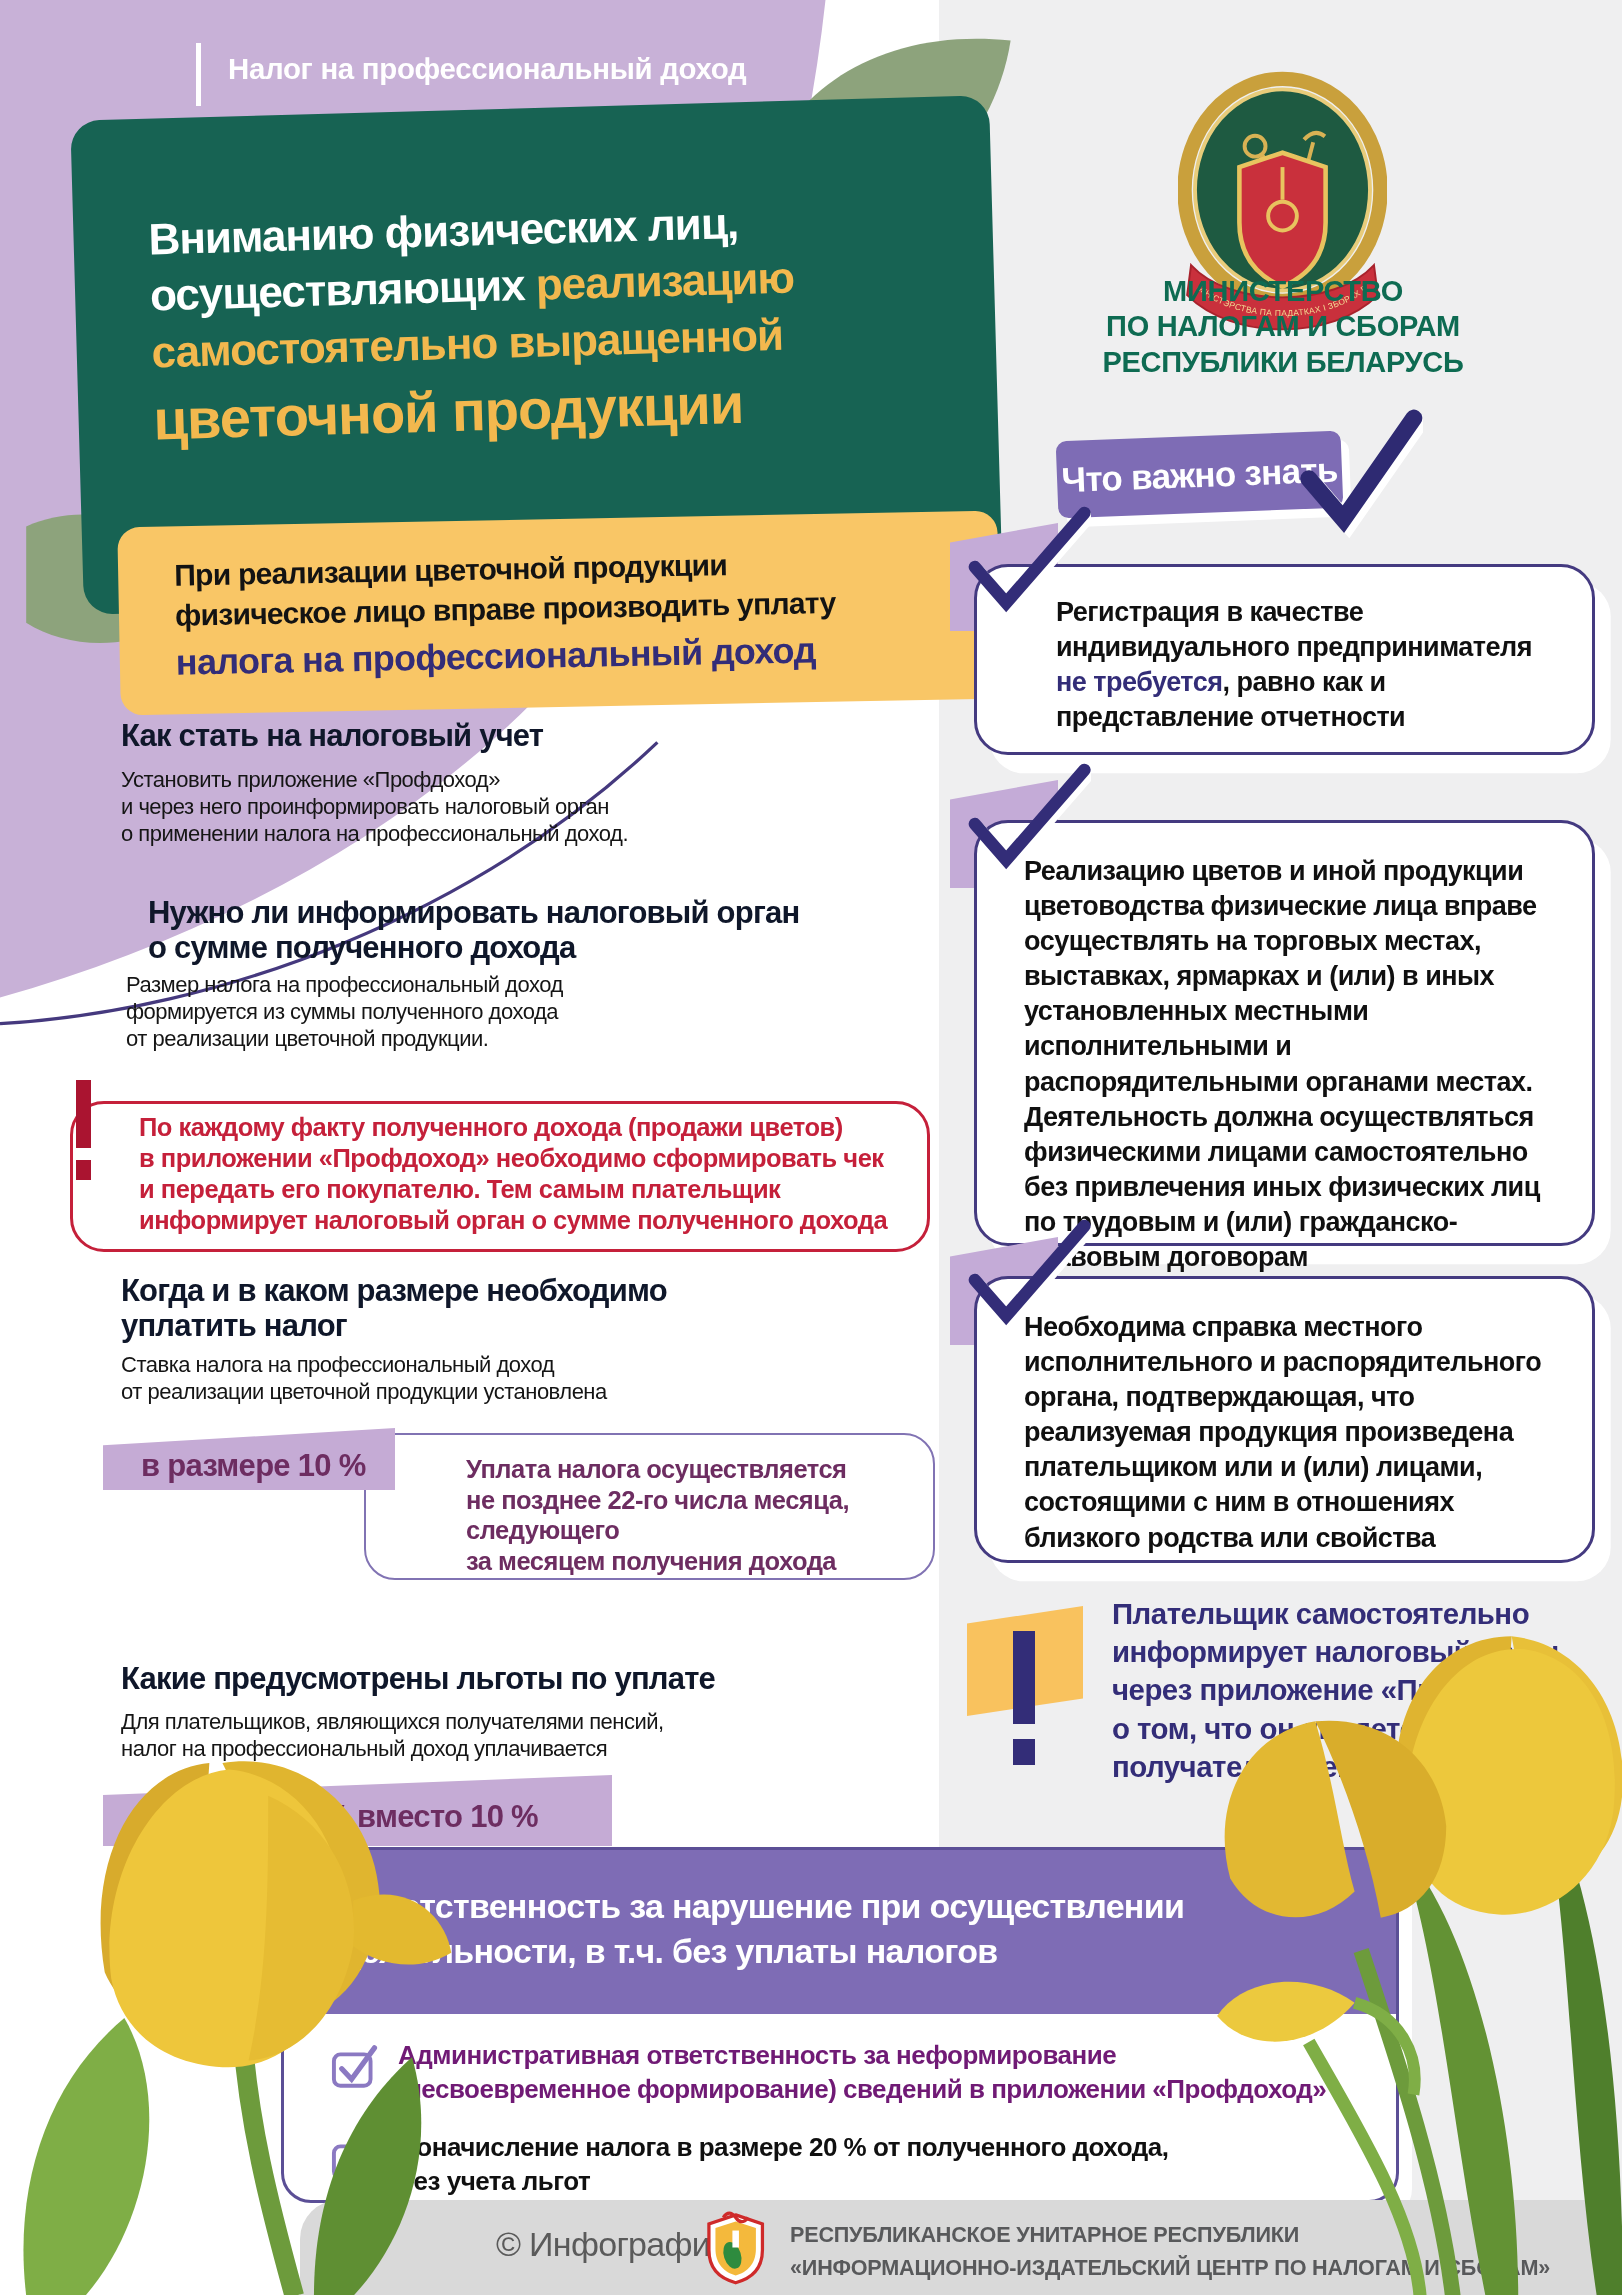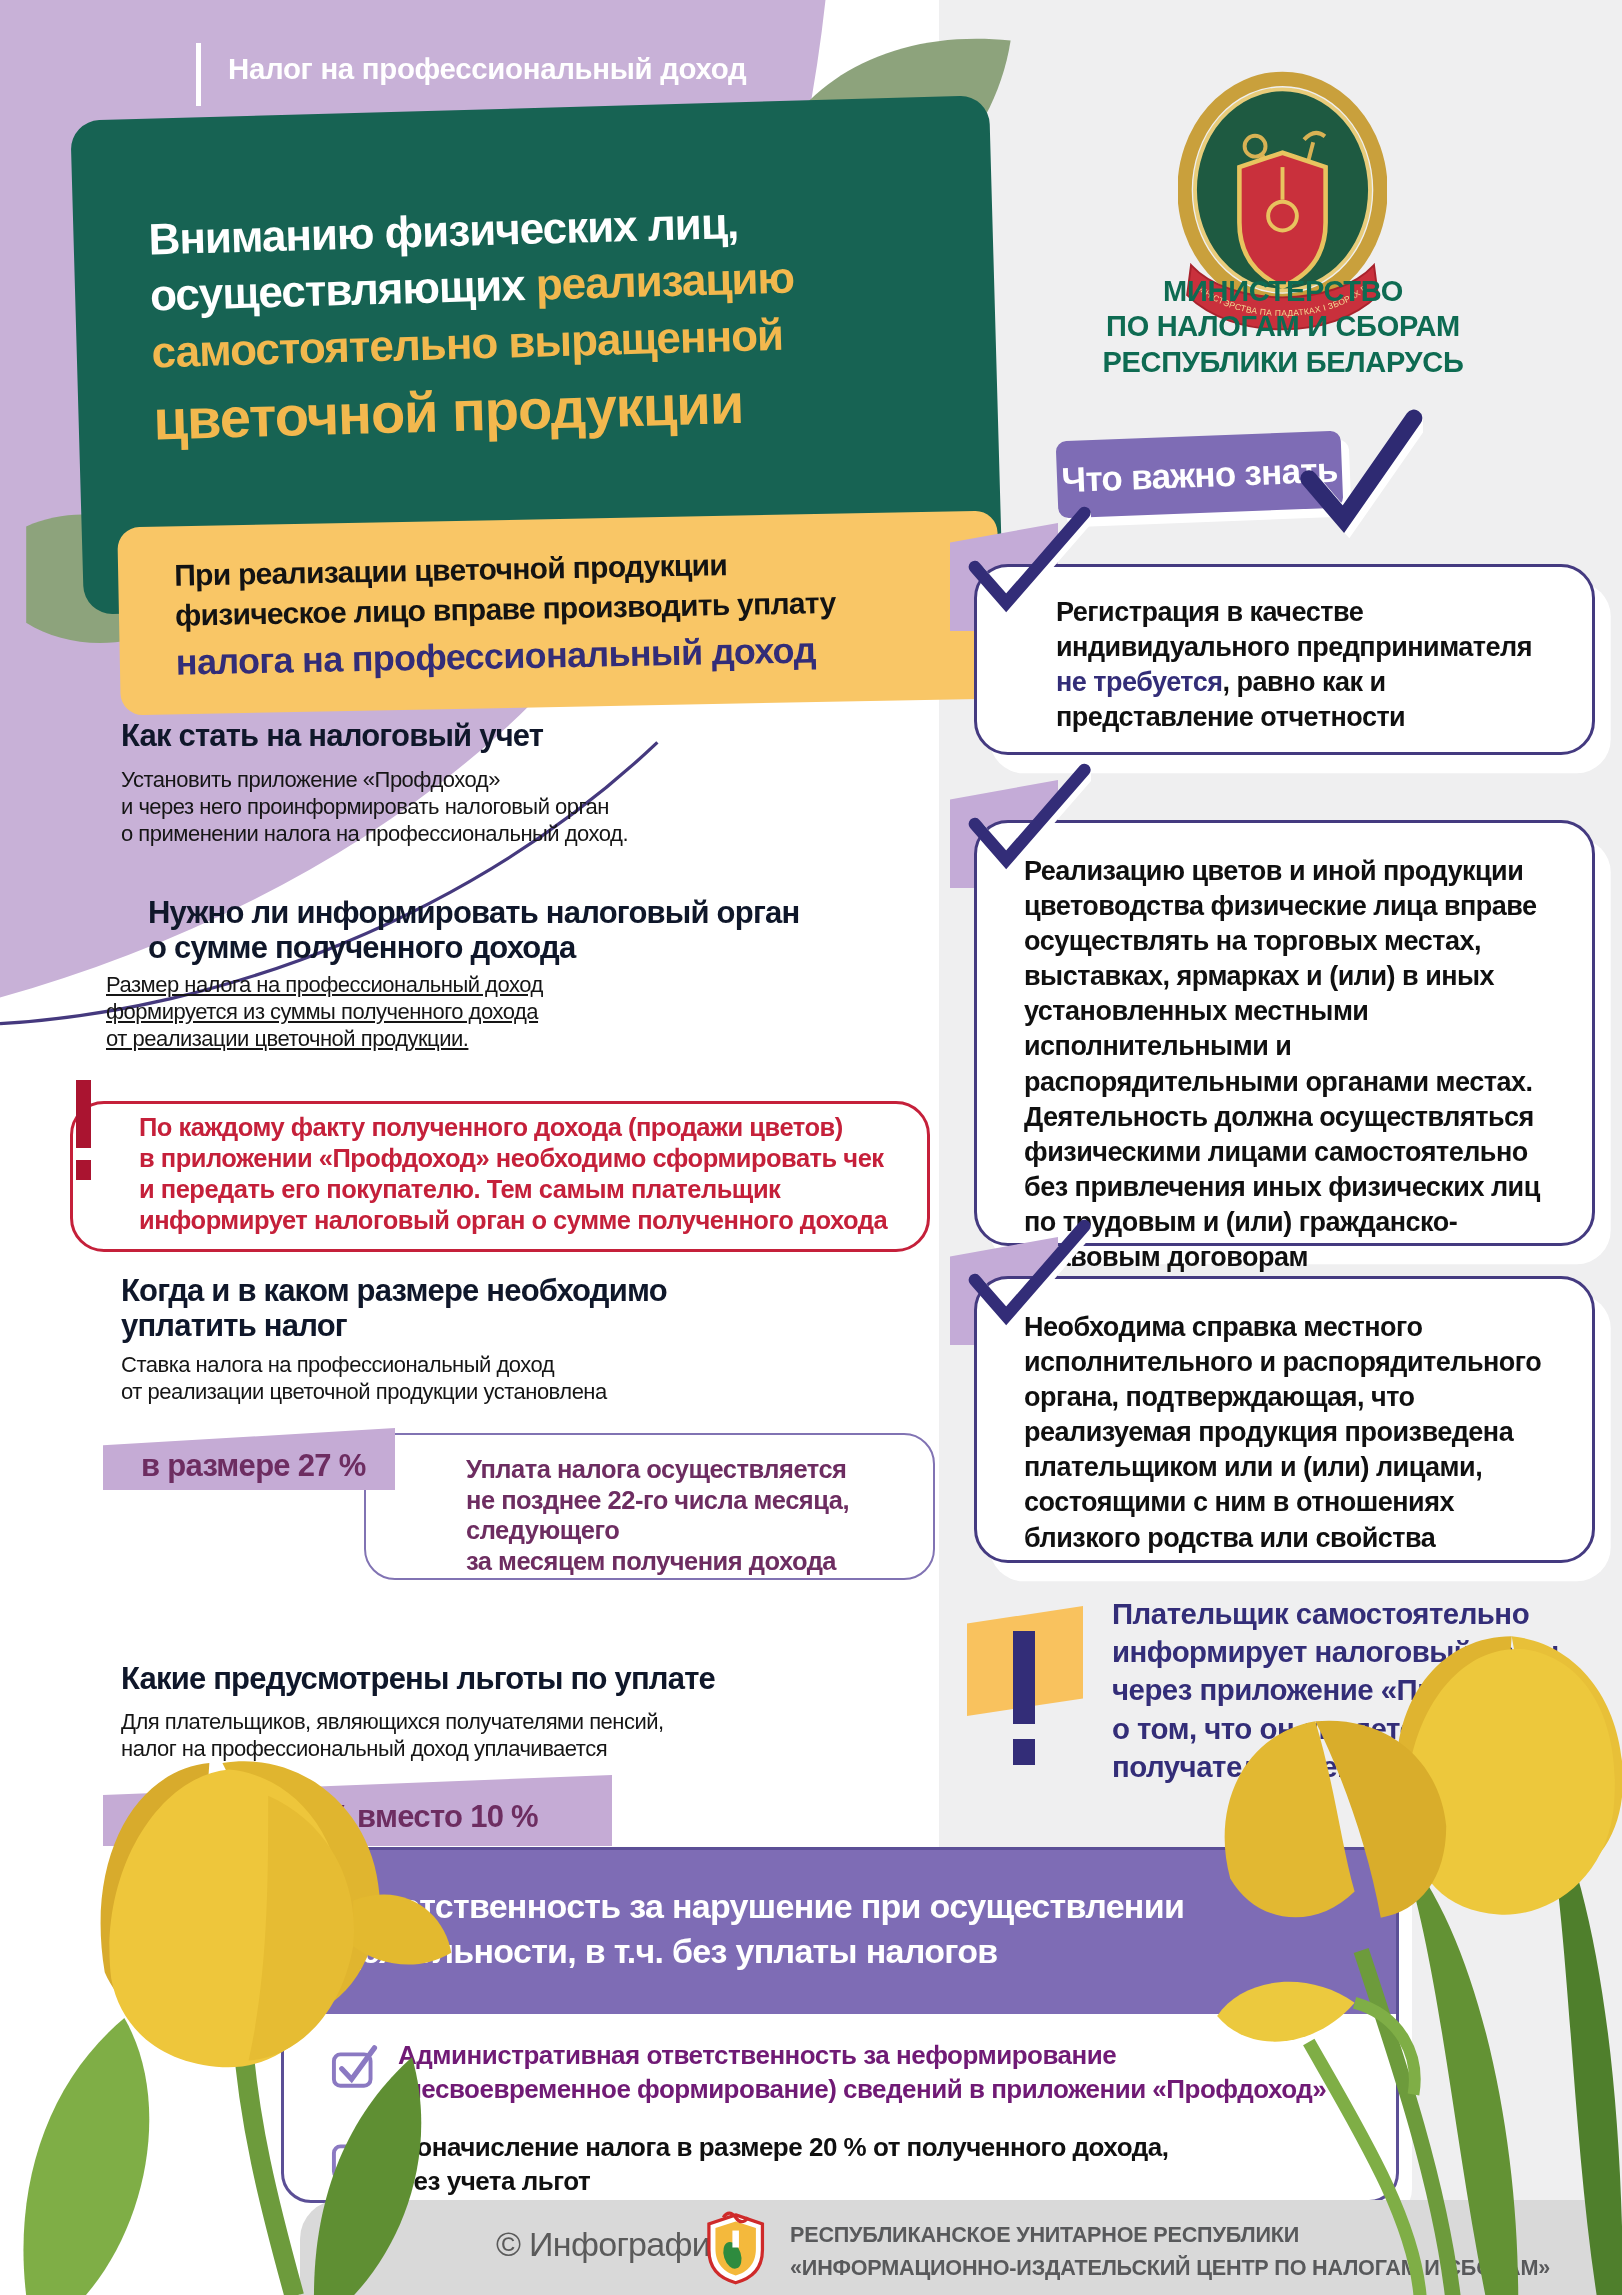--- a/index.html
+++ b/index.html
@@ -55,42 +55,42 @@
      <div style="color:#332d78;font-size:36px;margin-top:3.9px;">налога на профессиональный доход</div>
   </div>
 
   <div class="abs h3" style="left:121px;top:718px;width:811px;">Как стать на налоговый учет</div>
   <div class="abs body-txt lines" style="left:121px;top:767px;width:811px;">Установить приложение «Профдоход»
 и через него проинформировать налоговый орган
 о применении налога на профессиональный доход.</div>
 
   <div class="abs h3 lines" style="left:121px;top:895px;width:811px;margin-left:27px;">Нужно ли информировать налоговый орган
 о сумме полученного дохода</div>
-  <div class="abs body-txt lines" style="left:106px;top:972px;width:811px;text-decoration:underline;">Размер налога на профессиональный доход
+  <div class="abs body-txt lines" style="left:126px;top:972px;width:811px;">Размер налога на профессиональный доход
 формируется из суммы полученного дохода
 от реализации цветочной продукции.</div>
 
   <div class="abs" style="left:70px;top:1101px;width:854px;height:145px;border:3.3px solid #c5203a;border-radius:34px;background:#ffffff;"></div>
   <div class="abs excl-bar" style="left:76px;top:1080px;width:15px;height:68px;"></div>
   <div class="abs excl-bar" style="left:76px;top:1160px;width:15px;height:20px;"></div>
   <div class="abs lines" style="left:139px;top:1112px;width:772px;font-size:25.5px;font-weight:700;color:#c5203a;letter-spacing:-0.5px;line-height:1.21;">По каждому факту полученного дохода (продажи цветов)
 в приложении «Профдоход» необходимо сформировать чек
 и передать его покупателю. Тем самым плательщик
 информирует налоговый орган о сумме полученного дохода</div>
 
   <div class="abs h3 lines" style="left:121px;top:1273px;width:811px;">Когда и в каком размере необходимо
 уплатить налог</div>
   <div class="abs body-txt lines" style="left:121px;top:1352px;width:811px;">Ставка налога на профессиональный доход
 от реализации цветочной продукции установлена</div>
   <div class="abs" style="left:364px;top:1433px;width:567px;height:143px;border:2.6px solid #8173b3;border-radius:31px;background:#ffffff;"></div>
   <div class="abs lines" style="left:466px;top:1454px;width:458px;font-size:25.5px;font-weight:700;color:#6d2d61;letter-spacing:-0.5px;line-height:1.2;">Уплата налога осуществляется
 не позднее 22-го числа месяца, следующего
 за месяцем получения дохода</div>
   <div class="abs badge" style="left:103px;top:1428px;width:292px;height:62px;">
-      <div style="padding:19.6px 0 0 38px;">в размере 27 %</div>
+      <div style="padding:19.6px 0 0 38px;">в размере 10 %</div>
   </div>
 
   <div class="abs h3" style="left:121px;top:1661px;width:811px;">Какие предусмотрены льготы по уплате</div>
   <div class="abs body-txt lines" style="left:121px;top:1709px;width:811px;">Для плательщиков, являющихся получателями пенсий,
 налог на профессиональный доход уплачивается</div>
   <div class="abs badge" style="left:103px;top:1775px;width:509px;height:71px;">
       <div style="padding:23.6px 0 0 38px;">в размере 4 % вместо 10 %</div>
   </div>
 
   <svg class="abs" style="left:1178px;top:69px;" width="209" height="268" viewBox="0 0 320 410">

